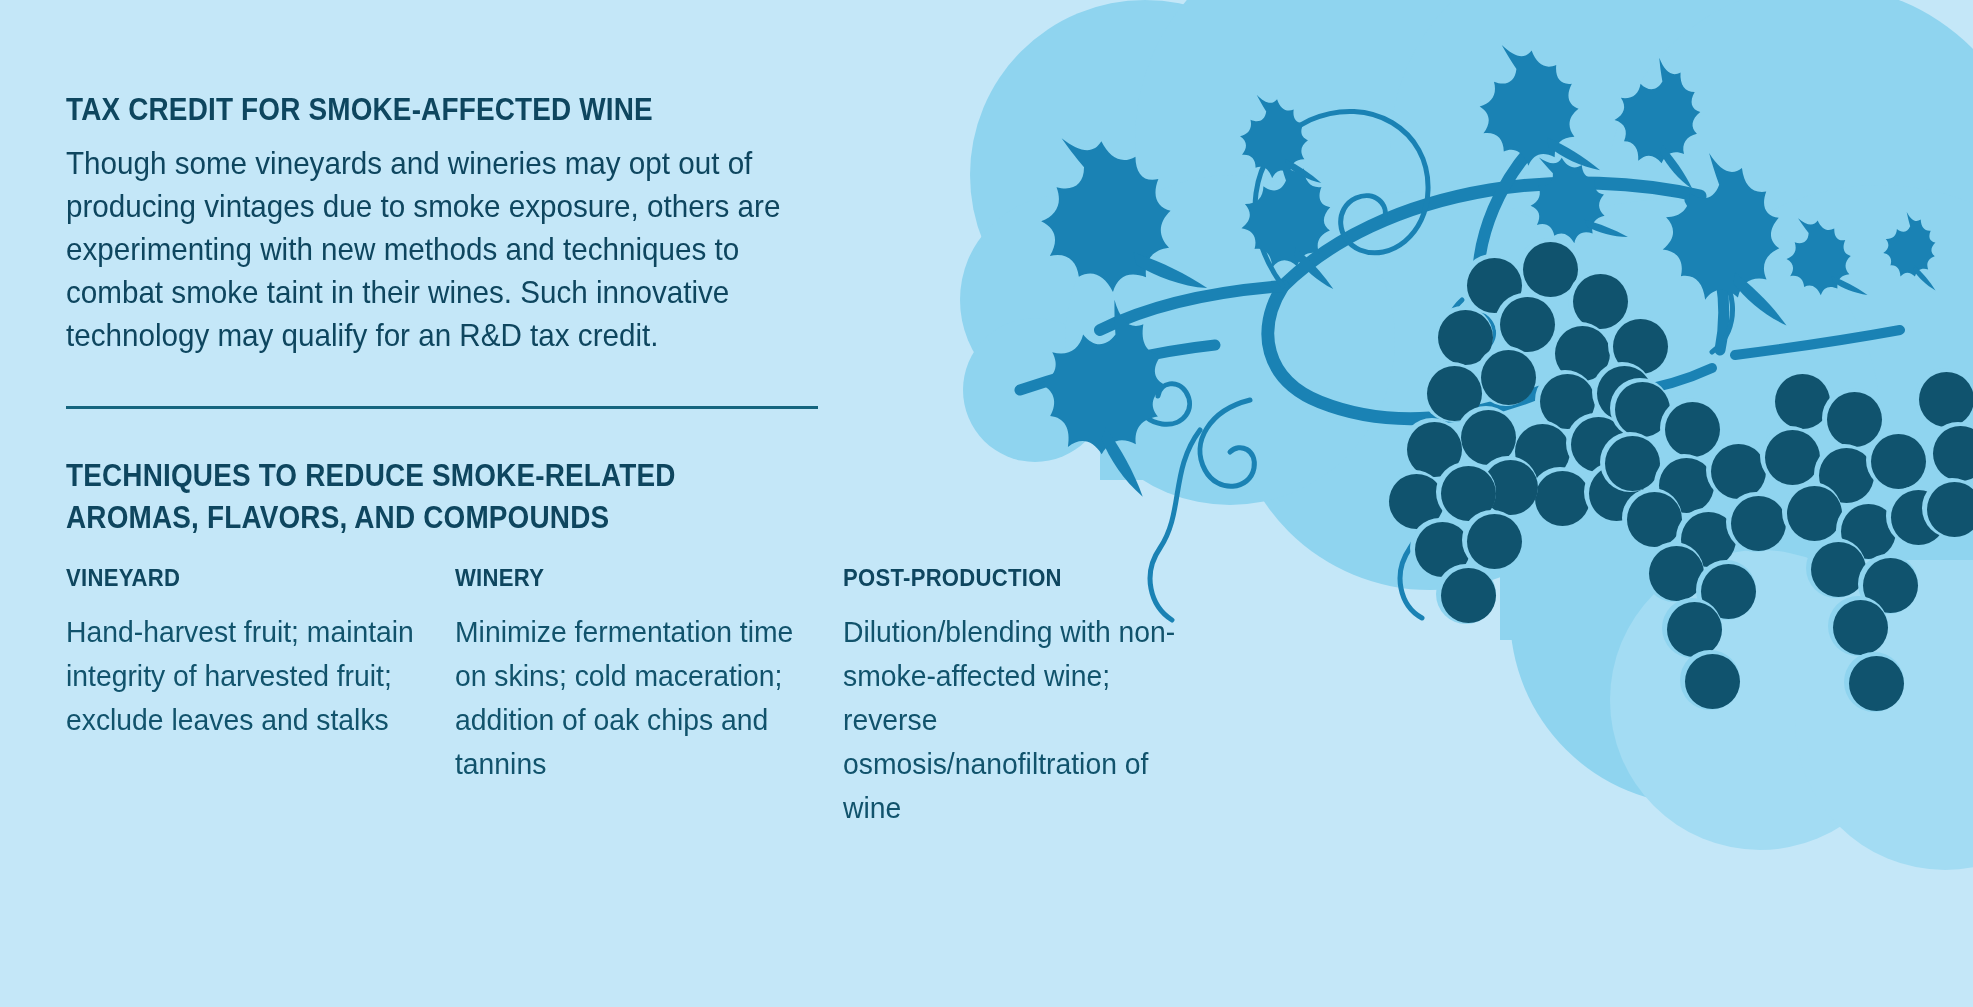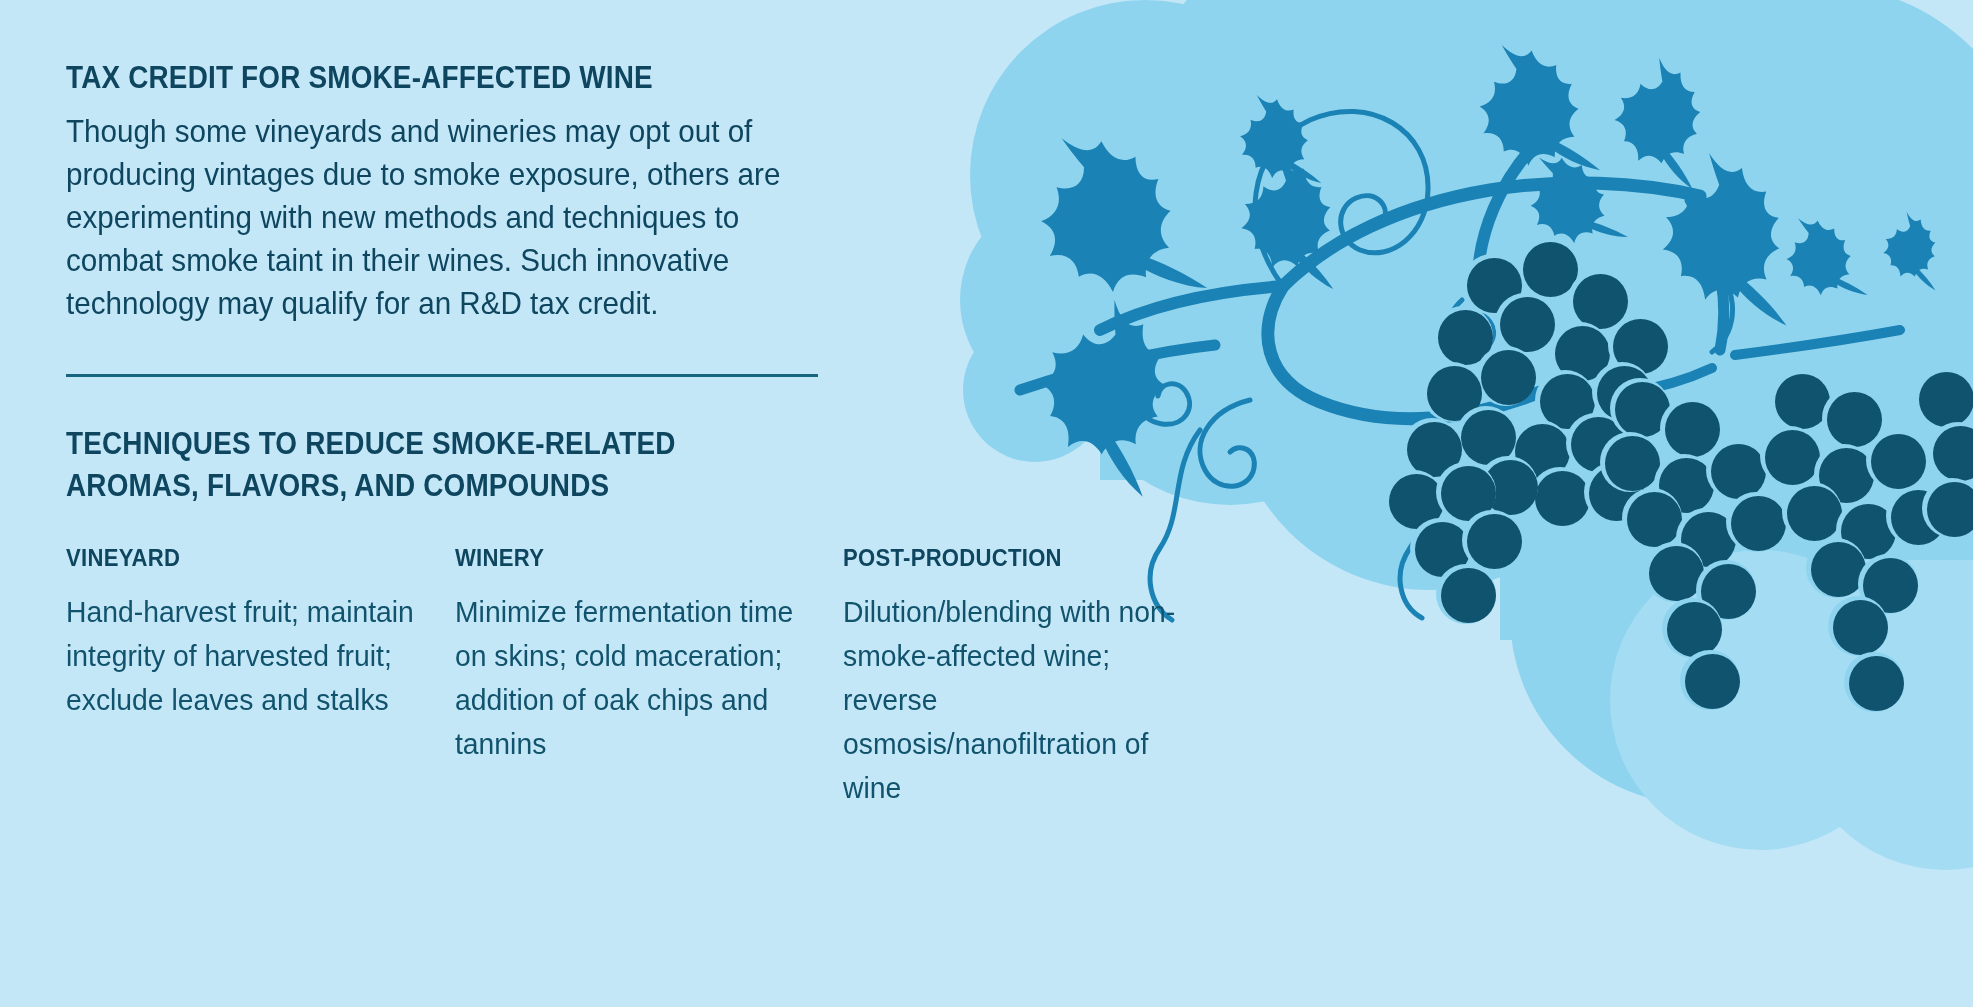--- a/index.html
+++ b/index.html
@@ -9,21 +9,21 @@
     font-family:"Liberation Sans", sans-serif;
     overflow:hidden;
     position:relative;
   }
   #stage{position:relative;width:1973px;height:1007px;overflow:hidden;background:#c4e7f8;}
 
   
   #art{position:absolute;inset:0;width:1973px;height:1007px;pointer-events:none;}
 
   
-  #content{position:absolute;inset:0;}
+  #content{position:absolute;inset:0;margin-top:32px;}
 
   .h1{
     position:absolute;left:66px;top:60px;
     font-family:"Liberation Sans", sans-serif;
     font-weight:700;
     font-size:31px;
     letter-spacing:0.2px;
     color:#0e465f;
     transform:scaleX(0.90);
     transform-origin:left top;
@@ -52,21 +52,21 @@
     font-weight:700;
     font-size:31px;
     line-height:42px;
     letter-spacing:0.2px;
     color:#0e465f;
     transform:scaleX(0.90);
     transform-origin:left top;
   }
 
   .cols{position:absolute;left:0;top:528px;width:1400px;}
-  .col{position:absolute;top:16px;}
+  .col{position:absolute;top:4px;}
   .col.c0{left:66px;width:380px;}
   .col.c1{left:455px;width:380px;}
   .col.c2{left:843px;width:380px;}
 
   .colhead{
     font-family:"Liberation Sans", sans-serif;
     font-weight:700;
     font-size:24px;
     letter-spacing:0.3px;
     color:#0e465f;

